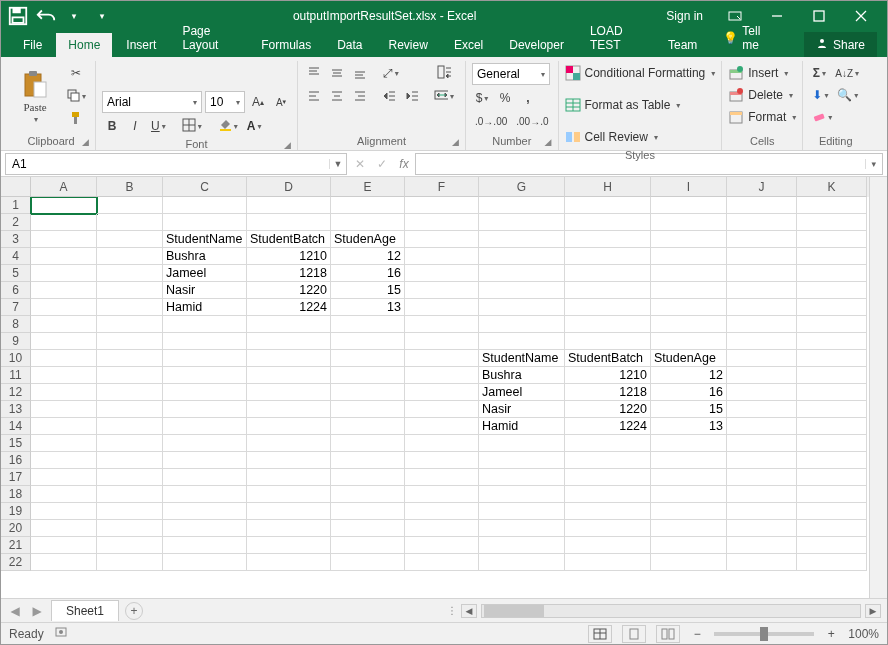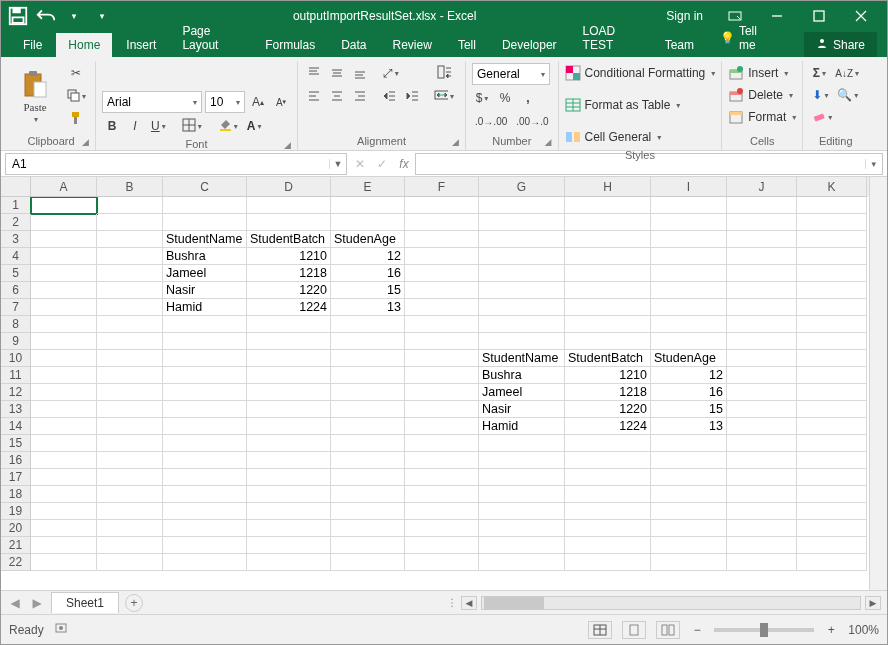--- a/index.html
+++ b/index.html
@@ -213,21 +213,21 @@
   .hscroll .track {
     height:14px; width:380px; background:#e8e8e8; border:1px solid #ccc;
     display:flex; align-items:center;
   }
   .hscroll .thumb { height:12px; width:60px; background:#c9c9c9; margin-left:2px; }
   .hscroll .arrow { width:16px; height:14px; border:1px solid #ccc; background:#eee;
     display:flex; align-items:center; justify-content:center; font-size:9px; color:#666;}
 
   
   .statusbar {
-    height:30px; background:#f1f1f1; border-top:1px solid #d4d4d4;
+    height:22px; background:#f1f1f1; border-top:1px solid #d4d4d4;
     display:flex; align-items:center; padding:0 8px; gap:10px;
     font-size:12px; color:#555;
   }
   .statusbar .flex { flex:1; }
   .viewbtn { width:24px; height:18px; border:1px solid #ccc;
     display:flex; align-items:center; justify-content:center; font-size:10px;}
   .zoomslider {
     width:100px; height:4px; background:#ccc; position:relative;
   }
   .zoomslider .knob { width:8px; height:14px; background:#888; position:absolute; left:46px; top:-5px;}
@@ -301,21 +301,21 @@
 </div>
 
 <div class="ribtabs">
   <div class="tab file">File</div>
   <div class="tab active">Home</div>
   <div class="tab">Insert</div>
   <div class="tab">Page Layout</div>
   <div class="tab">Formulas</div>
   <div class="tab">Data</div>
   <div class="tab">Review</div>
-  <div class="tab">Tell</div>
+  <div class="tab">Excel</div>
   <div class="tab">Developer</div>
   <div class="tab">LOAD TEST</div>
   <div class="tab">Team</div>
   <div class="spacer"></div>
   <div class="tellme">
     <span>💡</span>
     <span>Tell me</span>
   </div>
   <div class="share">
     <span><svg width="12" height="12" viewBox="0 0 12 12" fill="#fff">
@@ -559,21 +559,21 @@
           <span>Format as Table</span>
             <span class="dd-caret">▾</span>
         </div>
         <div class="styleitem">
           <span class="mini-ico">
               <svg width="16" height="16">
                 <rect x="1" y="3" width="6" height="10" fill="#9cf"></rect>
                 <rect x="9" y="3" width="6" height="10" fill="#fc8"></rect>
               </svg>
             </span>
-          <span>Cell General</span>
+          <span>Cell Review</span>
             <span class="dd-caret">▾</span>
         </div>
       </div>
     </div>
     <div class="group-label"><span>Styles</span></div>
   </div>
 
   <div class="group">
     <div class="group-body">
       <div class="rcol" style="gap:2px;">

